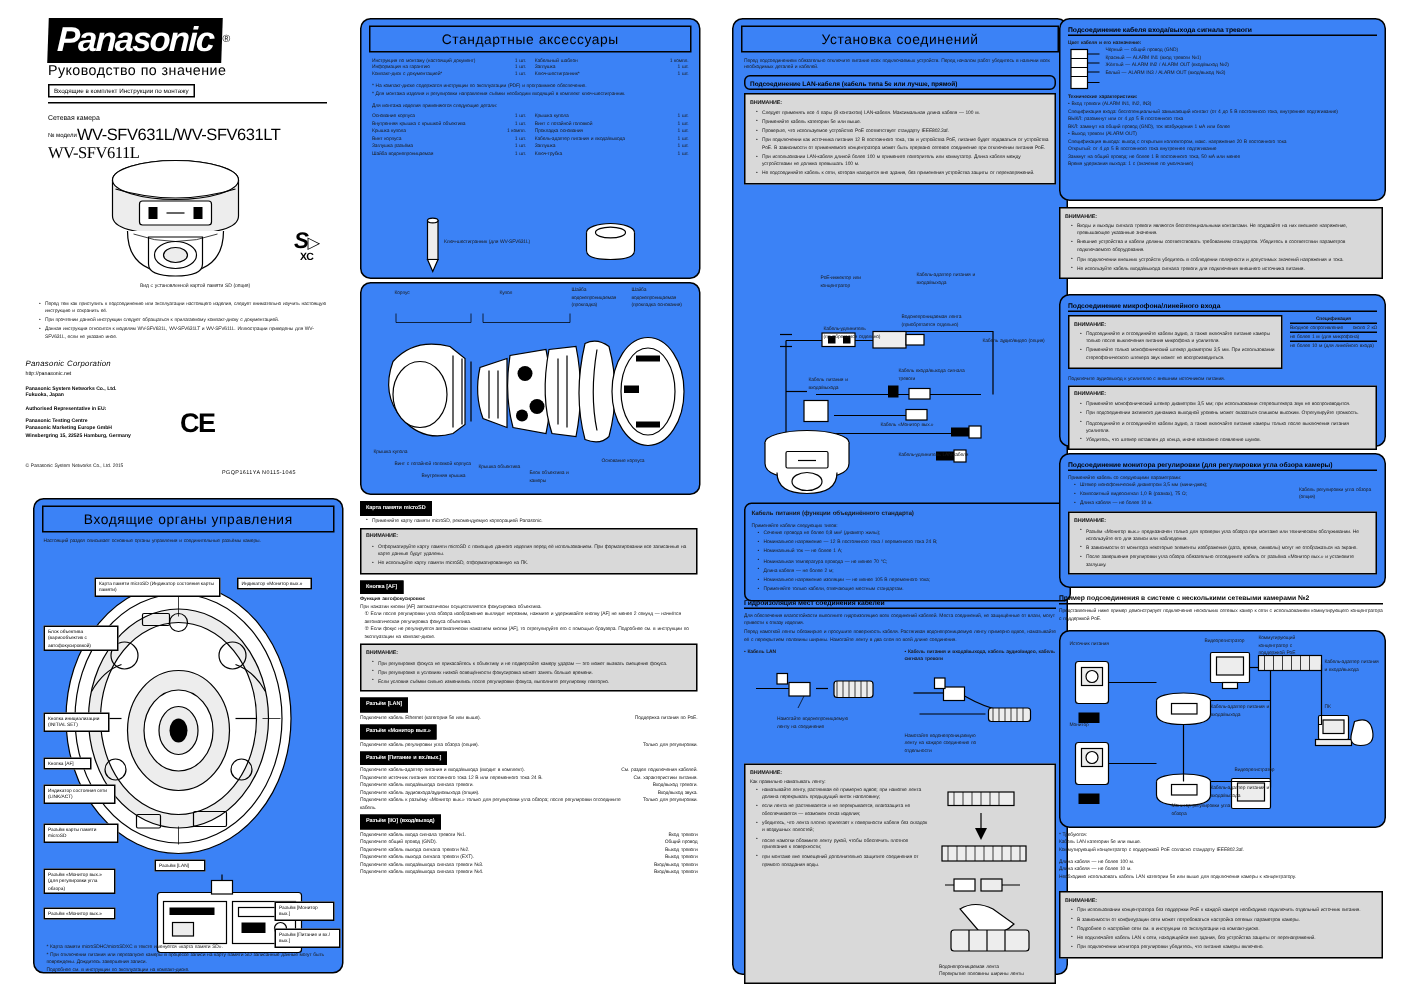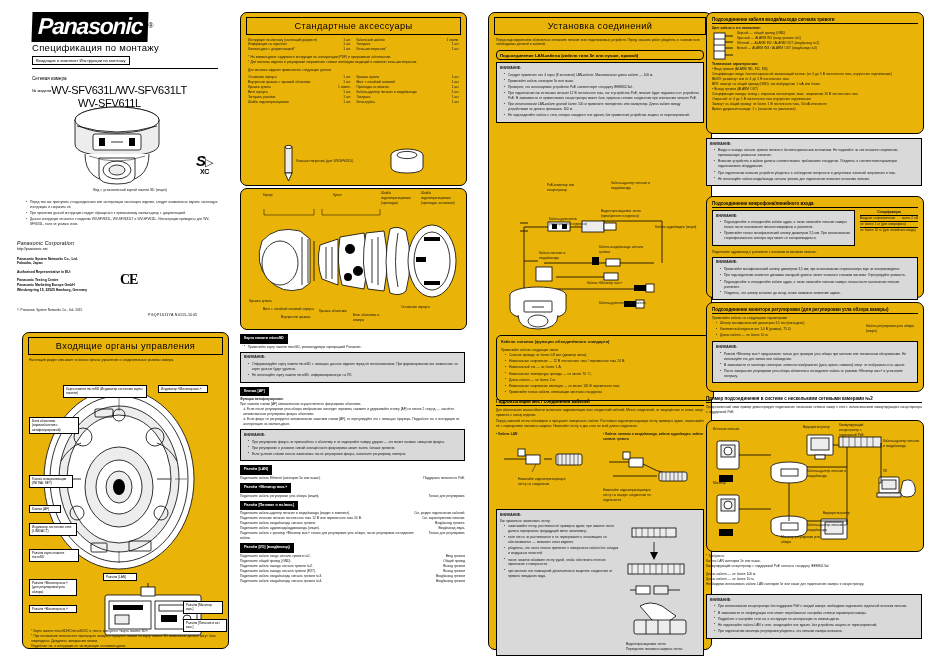--- a/index.html
+++ b/index.html
@@ -1,21 +1,21 @@
 <!DOCTYPE html>
 <html><head>
 <meta charset="utf-8">
 <style>
   html,body{margin:0;padding:0;background:#fff;}
   body{width:935px;height:661px;position:relative;overflow:hidden;
        font-family:"Liberation Sans","DejaVu Sans",sans-serif;color:#000;}
   .page{position:absolute;inset:0;}
 
   
-  .panel{position:absolute;border:1px solid #000;border-radius:7px;background:#eab308;}
+  .panel{position:absolute;border:1px solid #000;border-radius:7px;background:#3b82f6;}
 
   
   .sectitle{border:1px solid #000;text-align:center;font-size:9.2px;
             letter-spacing:.4px;padding:2.5px 0 3px;margin:4px 5px 3px;}
   .subtitle{border:1px solid #000;border-radius:4px;font-size:4.3px;
             padding:1.4px 3px;margin:0 0 2px;font-weight:bold;}
   .uline{border-bottom:1px solid #000;font-size:4.5px;font-weight:bold;
          padding:0 0 1px;margin:0 0 2px;}
   .boxhdr{display:inline-block;border:1px solid #000;background:#000;color:#fff;
           font-size:3.7px;font-weight:bold;padding:1px 3px;margin:2px 0 1.2px;}
@@ -41,28 +41,28 @@
   .brandwrap{position:absolute;left:32px;top:12px;}
   .brandsup{font-size:7px;vertical-align:super;}
   .h1{position:absolute;left:32px;top:42px;font-size:9.5px;letter-spacing:.3px;}
   .h1box{position:absolute;left:32px;top:56px;border:1px solid #000;
          font-size:4.2px;padding:1px 3px;}
   .hrule{position:absolute;left:32px;top:68px;width:186px;border-top:1px solid #000;}
   .camlbl{position:absolute;left:32px;top:76px;font-size:4.6px;}
   .modelsup{font-size:4px;vertical-align:middle;letter-spacing:0;}
   .models{position:absolute;left:32px;top:84px;font-size:11px;letter-spacing:-.3px;
           line-height:12px;white-space:nowrap;}
-  .models .l2{display:block;text-align:center;}
+  .models .l2{display:block;text-align:left;font-family:Liberation Serif, serif;}
   .capt{position:absolute;left:40px;top:188px;font-size:3.4px;width:180px;text-align:center;}
   .corp{position:absolute;left:17px;top:240px;width:200px;}
   .corp .c1{font-size:5.2px;font-style:italic;letter-spacing:.2px;}
   .corp .c2{font-size:3.5px;margin-top:.5px;}
   .corp .blk{font-size:3.4px;font-weight:bold;margin-top:6px;line-height:1.45;}
-  .ce{position:absolute;left:120px;top:272px;font-size:14px;font-weight:bold;
-      font-family:Liberation Serif, serif;letter-spacing:-1px;}
+  .ce{position:absolute;left:120px;top:272px;font-size:18px;font-weight:bold;
+      font-family:Liberation Sans, sans-serif;letter-spacing:-1px;}
   .copy{position:absolute;left:17px;top:308px;font-size:3.3px;}
   .pcode{position:absolute;left:148px;top:313px;font-size:3.6px;letter-spacing:.3px;}
 
   
   svg{display:block;overflow:visible;}
   .ln{fill:none;stroke:#000;stroke-width:.8;}
   .lnf{fill:#fff;stroke:#000;stroke-width:.8;}
   .lng{fill:#ededed;stroke:#000;stroke-width:.8;}
   .lnk{fill:#000;stroke:none;}
   .thin{fill:none;stroke:#000;stroke-width:.5;}
@@ -75,21 +75,21 @@
          letter-spacing:-.5px;}
 </style>
 </head>
 <body>
 
 <div class="page">
 
 <div class="brandwrap">
   <span class="brand">Panasonic</span><span class="brandsup">®</span>
 </div>
-<div class="h1">Спецификация по монтажу</div>
+<div class="h1">Руководство по значение</div>
 <div class="h1box">Входящие в комплект Инструкции по монтажу</div>
 <div class="hrule"></div>
 <div class="camlbl">Сетевая камера</div>
 <div class="models">
   <span class="modelsup">№ модели</span><span>WV-SFV631L/WV-SFV631LT</span>
   <span class="l2">WV-SFV611L</span>
 </div>
 
 <svg width="180" height="100" style="position:absolute;left:55px;top:100px">
   <ellipse cx="62" cy="20" rx="42" ry="13" class="lng"></ellipse>

